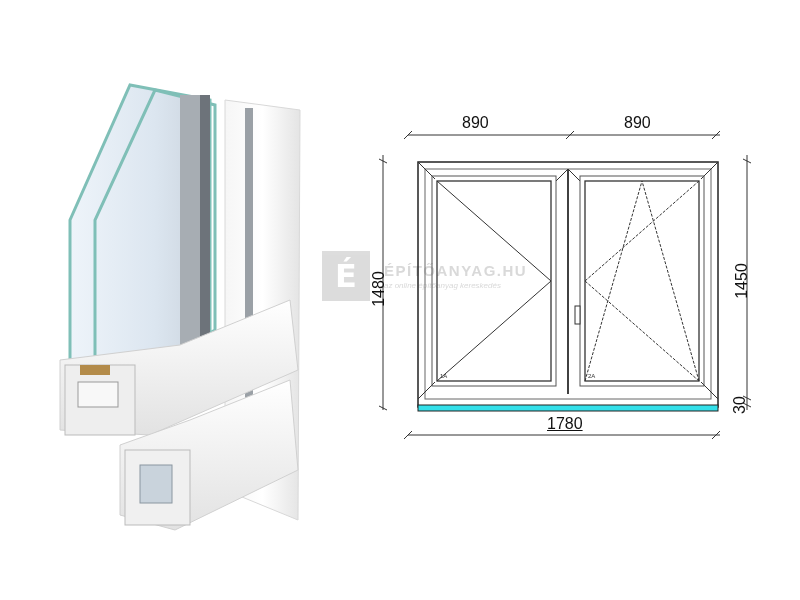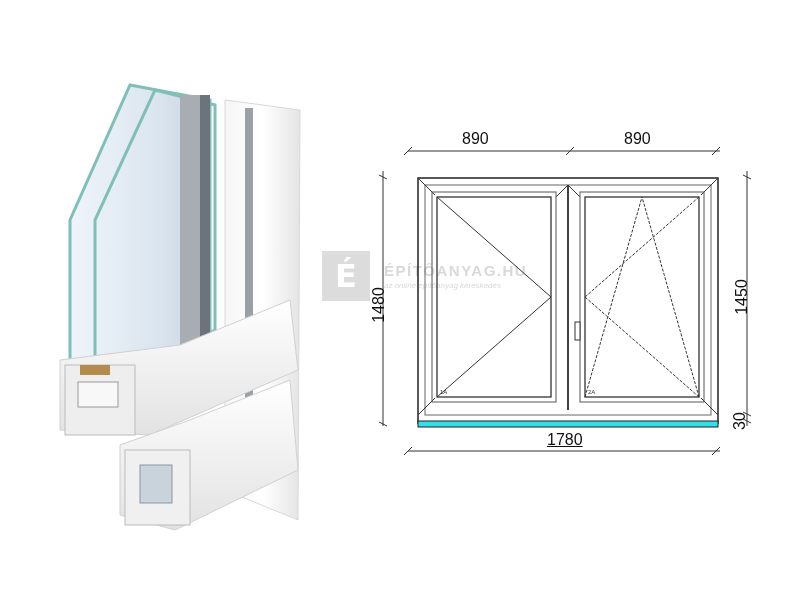--- a/index.html
+++ b/index.html
@@ -1,18 +1,18 @@
 <!DOCTYPE html>
 <html><head>
 <meta charset="utf-8">
 <style>
   html, body { margin:0; padding:0; background:#ffffff; }
   body { width:800px; height:600px; position:relative; overflow:hidden; font-family:"Liberation Sans", sans-serif; }
   .product-photo { position:absolute; left:40px; top:70px; width:290px; height:470px; }
-  .drawing { position:absolute; left:370px; top:116px; width:400px; height:350px; }
+  .drawing { position:absolute; left:370px; top:100px; width:400px; height:350px; }
   .dim-text { position:absolute; font-family:"Liberation Sans", sans-serif; font-size:16px; color:#111; }
   .dim-text.vertical { transform:rotate(-90deg); transform-origin:center center; }
   .watermark { position:absolute; left:322px; top:251px; display:flex; align-items:center; opacity:0.9; }
   .wm-logo { width:48px; height:50px; background:#d9d9d9; display:flex; align-items:center; justify-content:center; color:#fff; font-weight:bold; font-size:32px; font-family:"DejaVu Sans", sans-serif; }
   .wm-text { margin-left:14px; display:flex; flex-direction:column; }
   .wm-title { color:#d5d5d5; font-size:15px; letter-spacing:1.5px; font-weight:bold; }
   .wm-sub { color:#d5d5d5; font-size:8px; font-style:italic; margin-top:2px; }
 </style>
 </head>
 <body>

